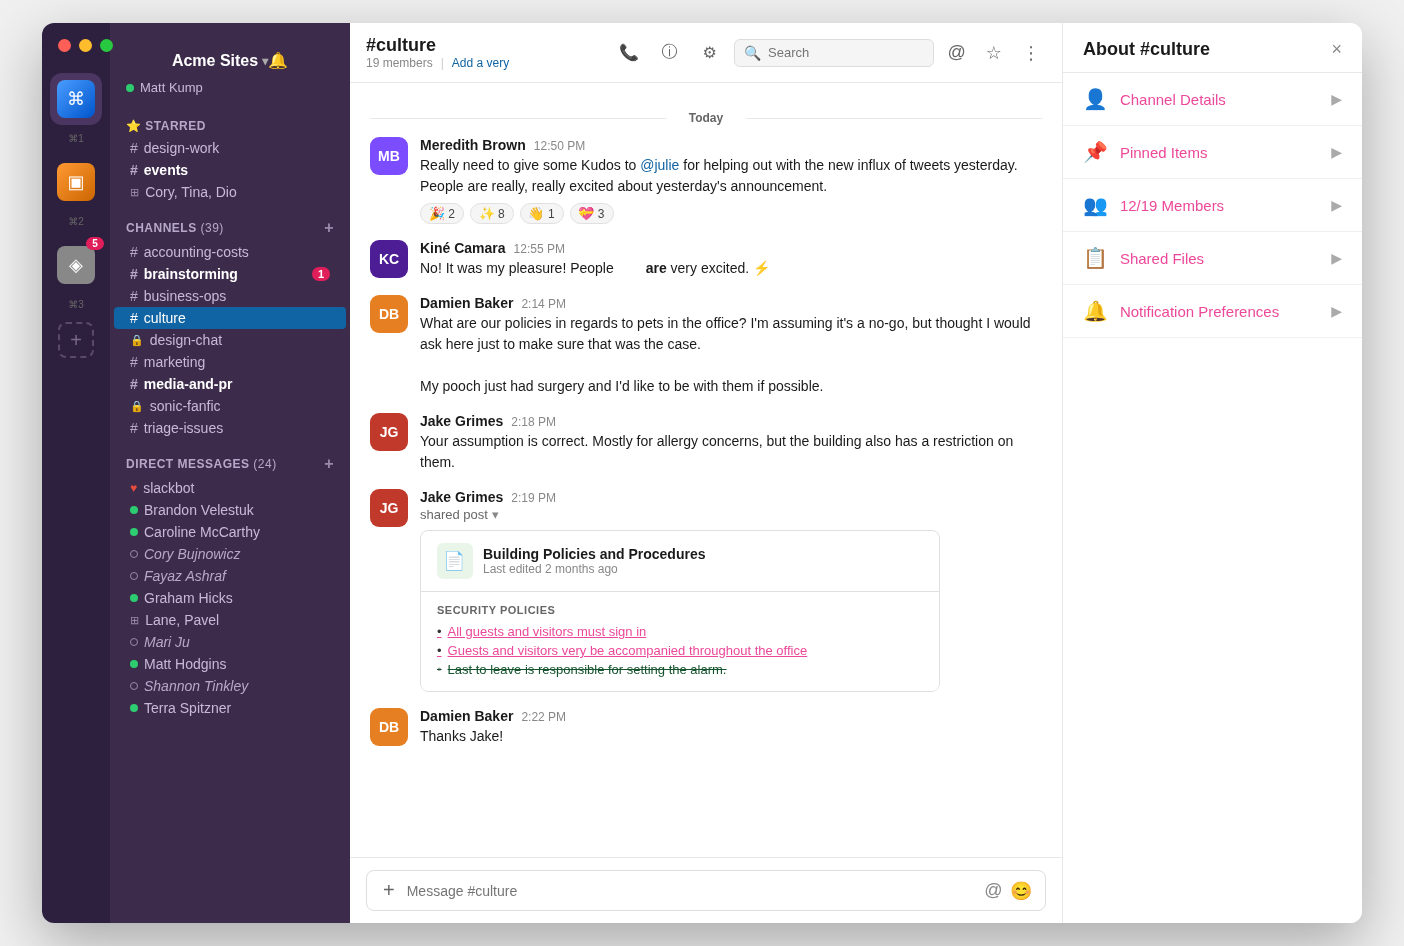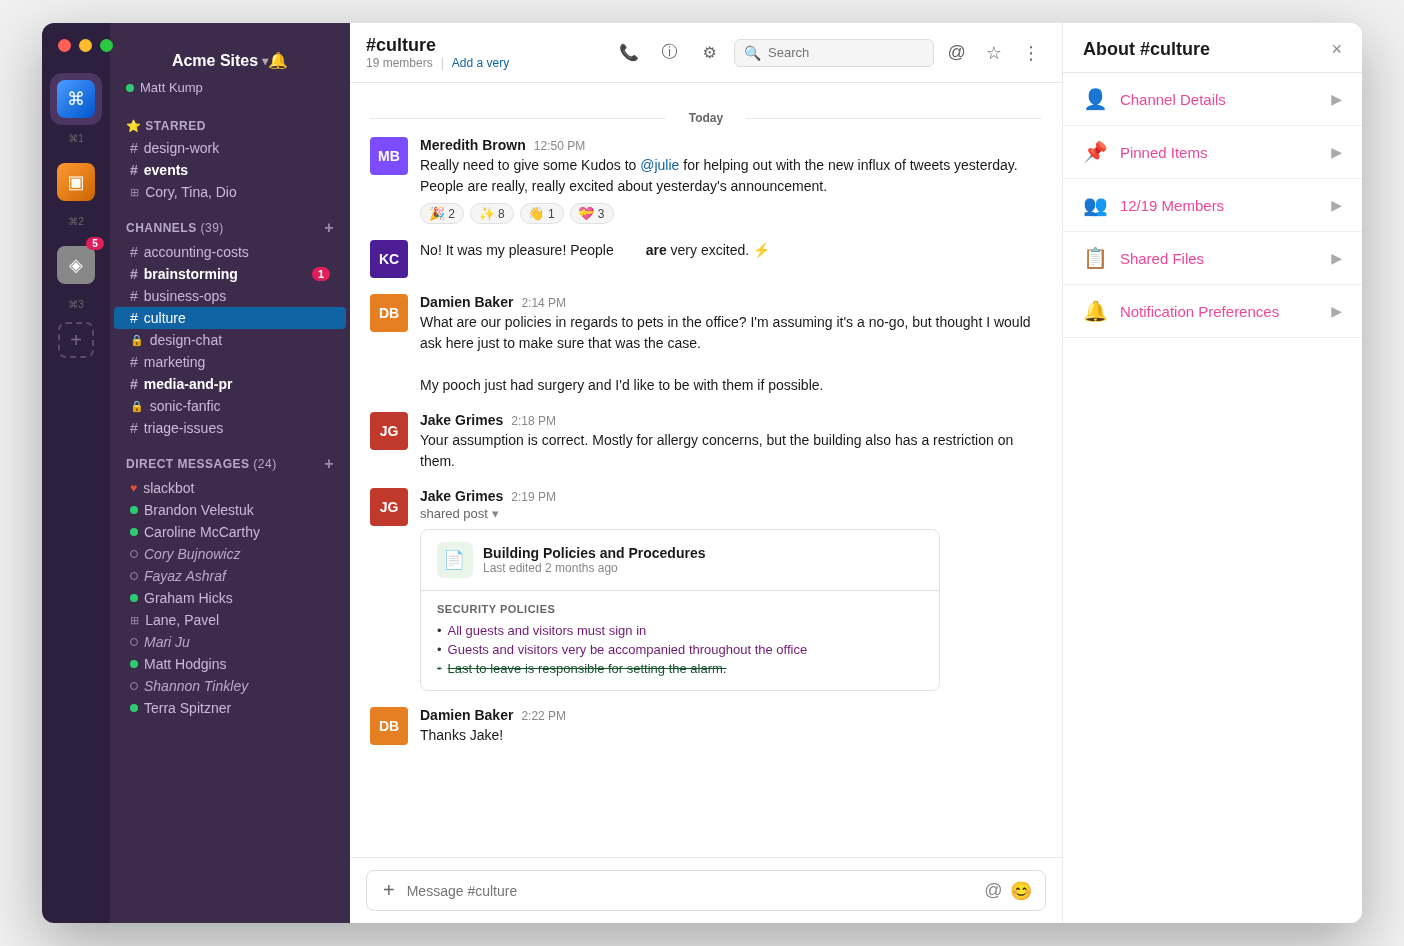--- a/index.html
+++ b/index.html
@@ -259,21 +259,21 @@
     .date-divider::before { left: 0; }
     .date-divider::after { right: 0; }
 
     .message {
       display: flex;
       gap: 12px;
       margin-bottom: 16px;
     }
     .avatar {
       width: 38px; height: 38px;
-      border-radius: 4px;
+      border-radius: 9px;
       flex-shrink: 0;
       overflow: hidden;
       background: #ddd;
     }
     .avatar-placeholder {
       width: 100%; height: 100%;
       display: flex; align-items: center; justify-content: center;
       font-size: 14px; font-weight: 700; color: #fff;
     }
     .msg-content { flex: 1; min-width: 0; }
@@ -340,25 +340,26 @@
       font-size: 11px;
       font-weight: 700;
       letter-spacing: 0.5px;
       color: #666;
       text-transform: uppercase;
       margin-bottom: 6px;
     }
     .doc-list { list-style: none; padding: 0; }
     .doc-list li {
       font-size: 13px;
-      color: #701a75;
+      color: #ec4899;
       padding: 2px 0;
       display: flex;
       align-items: flex-start;
       gap: 6px;
+      text-decoration: underline;
     }
     .doc-list li::before { content: '•'; color: #333; flex-shrink: 0; }
     .doc-list li.strikethrough { text-decoration: line-through; color: #14532d; }
     .doc-list li.strikethrough::before { color: #aaa; }
 
     
     .message-input-area {
       padding: 12px 16px;
       border-top: 1px solid #e8e8e8;
       flex-shrink: 0;
@@ -642,20 +643,24 @@
               </div>
           </div>
         </div>
       </div>
 
       <div class="message">
         <div class="avatar">
           <div class="avatar-placeholder av-kine">KC</div>
         </div>
         <div class="msg-content">
+          <div class="msg-header">
+            <span class="msg-author">Kiné Camara</span>
+            <span class="msg-time">12:55 PM</span>
+          </div>
           <div class="msg-text">
             No! It was my pleasure! People <strong>are</strong> very excited. ⚡
           </div>
         </div>
       </div>
 
       <div class="message">
         <div class="avatar">
           <div class="avatar-placeholder av-damien">DB</div>
         </div>

